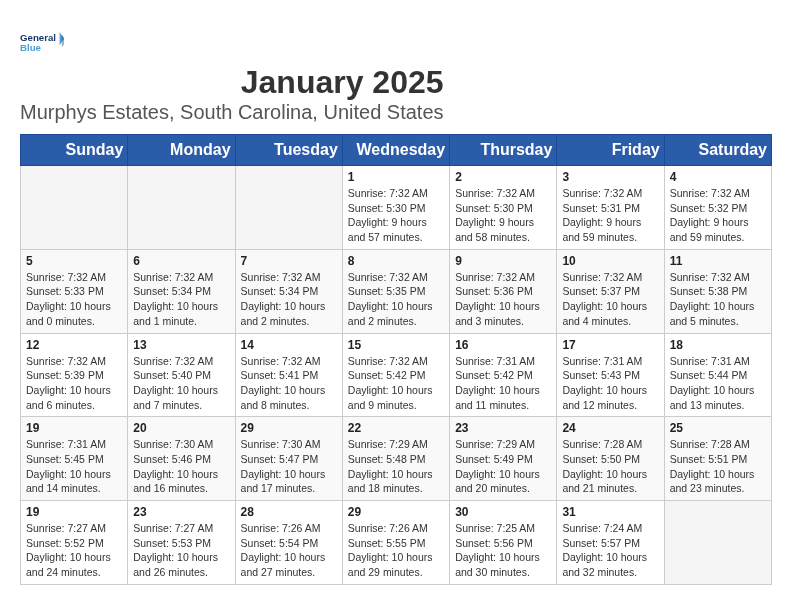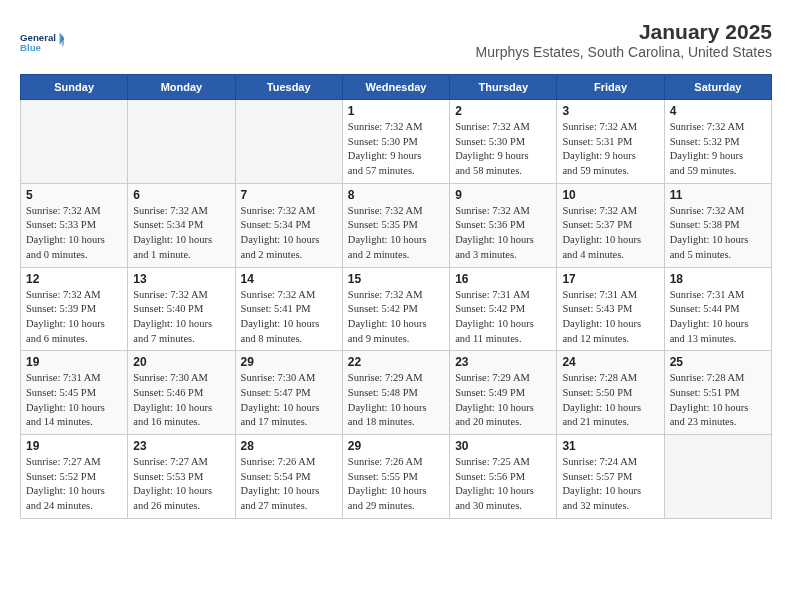--- a/index.html
+++ b/index.html
@@ -8,50 +8,50 @@
       background: #fff;
       width: 792px;
       min-height: 612px;
       padding: 20px;
     }
     .header {
       display: flex;
       justify-content: space-between;
       align-items: flex-start;
       margin-bottom: 10px;
+      flex-direction: column;
     }
     .logo {
       display: flex;
       align-items: center;
       gap: 4px;
     }
     .title-block {
       text-align: right;
     }
     .month-title {
-      font-size: 21px;
+      font-size: 32px;
       font-weight: bold;
       color: #333;
     }
     .location {
-      font-size: 14px;
+      font-size: 20px;
       color: #555;
-      margin-left: 30px;
     }
     .calendar {
       width: 100%;
       border-collapse: collapse;
       font-size: 11px;
     }
     .calendar th {
       background-color: #2a5caa;
       color: #fff;
       padding: 6px 4px;
-      text-align: center;
-      font-size: 11px;
+      text-align: right;
+      font-size: 16px;
       border: 1px solid #1a4a99;
     }
     .calendar td {
       border: 1px solid #ccc;
       vertical-align: top;
       padding: 4px 5px;
       width: 107px;
       min-height: 80px;
       background: #fff;
     }
@@ -64,21 +64,20 @@
     .day-num {
       font-weight: bold;
       font-size: 12px;
       margin-bottom: 2px;
       color: #222;
     }
     .day-info {
       color: #333;
       font-size: 10.5px;
       line-height: 1.4;
-      font-family: Liberation Serif, serif;
     }
   </style>
 </head>
 <body>
 
 <div class="header">
   <div class="logo">
   <svg width="44" height="44" viewBox="0 0 100 55">
     <text x="0" y="25" font-family="Arial" font-size="22" font-weight="bold" fill="#1a3a6b">General</text>
     <text x="0" y="48" font-family="Arial" font-size="22" font-weight="bold" fill="#4a9fd4">Blue</text>

